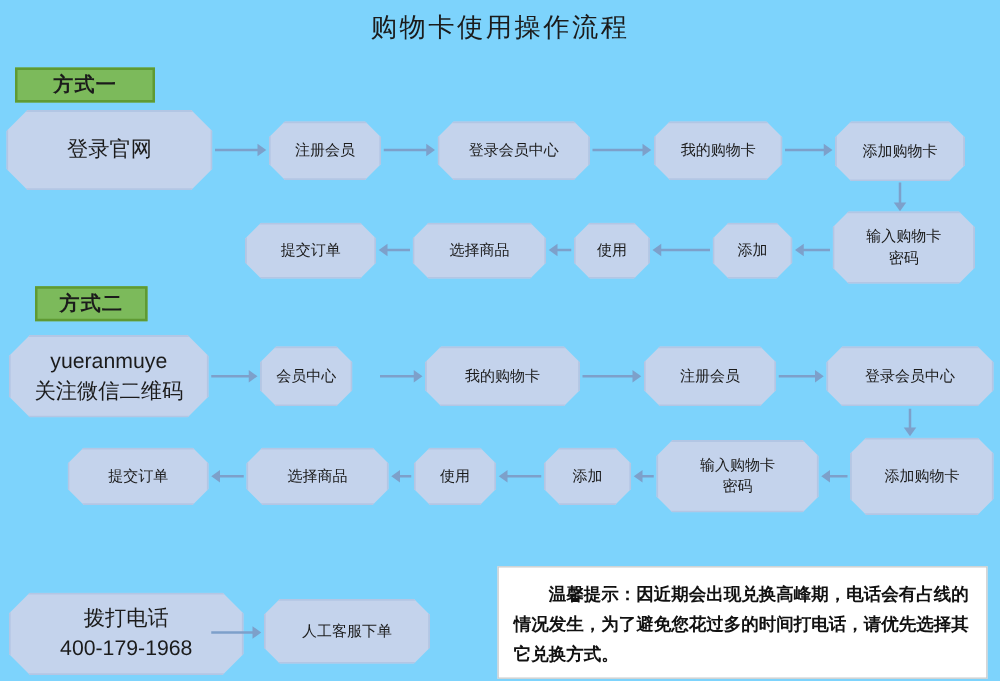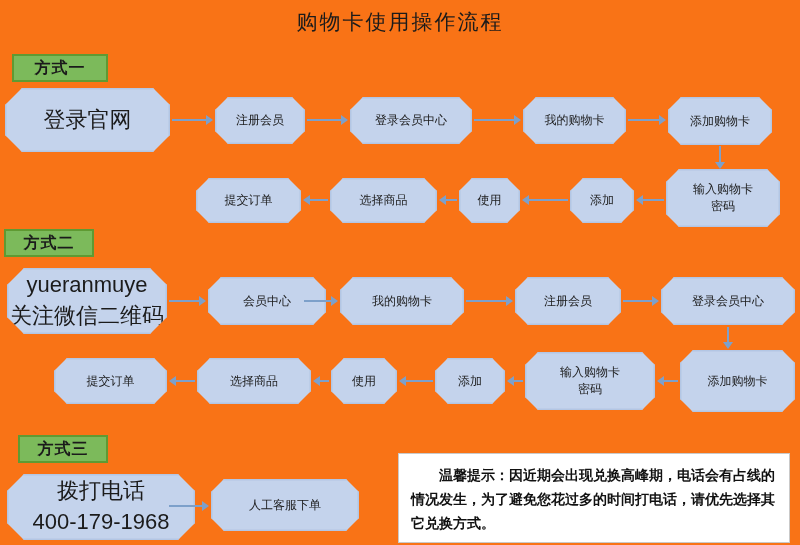--- a/index.html
+++ b/index.html
@@ -1,38 +1,38 @@
 <!DOCTYPE html>
 <html style="--node-fill: #c4d3ec; --node-edge: #b3c6e4; --label-fill: #7cba5b; --label-border: #5f9a33; --arrow: #7da0ca; --notice-border: #c9c9c9; --text: #1b1b1b;"><head>
 <meta charset="utf-8">
 <style>
   html,body{margin:0;padding:0;background:#ffffff;}
   #stage{
-    position:relative;width:800px;height:545px;background:#f97316;overflow:hidden;
+    position:relative;width:800px;height:545px;background:#7dd3fc;overflow:hidden;
     font-family:"Liberation Sans","DejaVu Sans",sans-serif;color:var(--text,#1b1b1b);
   }
   .title{
     position:absolute;top:8px;left:0;right:0;text-align:center;
     font-size:21px;font-weight:500;letter-spacing:2px;color:var(--text,#1b1b1b);
   }
   .mlabel{
     position:absolute;display:flex;align-items:center;justify-content:center;
     background:var(--label-fill,#7cba5b);border:2px solid var(--label-border,#5f9a33);
     box-sizing:border-box;font-size:16px;font-weight:700;letter-spacing:1px;
   }
   .node{
     position:absolute;display:flex;flex-direction:column;align-items:center;justify-content:center;
     background:var(--node-fill,#c4d3ec);box-sizing:border-box;text-align:center;
     font-size:12px;line-height:1.4;
     box-shadow:inset 0 0 0 1.5px var(--node-edge,#b3c6e4);
     clip-path:polygon(13px 0,calc(100% - 13px) 0,100% 13px,100% calc(100% - 13px),
       calc(100% - 13px) 100%,13px 100%,0 calc(100% - 13px),0 13px);
   }
   .node.lg{
-    font-size:22px;
+    font-size:17px;
     clip-path:polygon(17px 0,calc(100% - 17px) 0,100% 17px,100% calc(100% - 17px),
       calc(100% - 17px) 100%,17px 100%,0 calc(100% - 17px),0 17px);
   }
   .node span{display:block;}
   .arw{position:absolute;height:12px;}
   .arw.right::before{content:"";position:absolute;top:5px;left:0;right:6px;height:2px;background:var(--arrow,#7da0ca);}
   .arw.right::after{content:"";position:absolute;top:1px;right:0;width:0;height:0;
     border-left:7px solid var(--arrow,#7da0ca);border-top:5px solid transparent;border-bottom:5px solid transparent;}
   .arw.left::before{content:"";position:absolute;top:5px;left:6px;right:0;height:2px;background:var(--arrow,#7da0ca);}
   .arw.left::after{content:"";position:absolute;top:1px;left:0;width:0;height:0;
@@ -47,21 +47,21 @@
   }
   .notice p{margin:0;text-indent:2em;font-size:14px;font-weight:700;line-height:1.72;color:#111;}
 </style>
 </head>
 <body>
 
 <div id="stage">
 
   <div class="title">购物卡使用操作流程</div>
 
-  <div class="mlabel" style="left:12px;top:54px;width:96px;height:28px">方式一</div>
+  <div class="mlabel" style="left:12px;top:54px;width:112px;height:28px">方式一</div>
 
   <div class="node lg" style="left:5px;top:88px;width:165px;height:64px">
     <span>登录官网</span>
   </div>
   <div class="arw right" style="left:172px;top:114px;width:41px"></div>
   <div class="node" style="left:215px;top:97px;width:90px;height:47px">
     <span>注册会员</span>
   </div>
   <div class="arw right" style="left:307px;top:114px;width:41px"></div>
   <div class="node" style="left:350px;top:97px;width:122px;height:47px">
@@ -92,28 +92,28 @@
   </div>
   <div class="arw left" style="left:439px;top:194px;width:18px"></div>
   <div class="node" style="left:330px;top:178px;width:107px;height:45px">
     <span>选择商品</span>
   </div>
   <div class="arw left" style="left:303px;top:194px;width:25px"></div>
   <div class="node" style="left:196px;top:178px;width:105px;height:45px">
     <span>提交订单</span>
   </div>
 
-  <div class="mlabel" style="left:4px;top:229px;width:90px;height:28px">方式二</div>
+  <div class="mlabel" style="left:28px;top:229px;width:90px;height:28px">方式二</div>
 
   <div class="node lg" style="left:7px;top:268px;width:160px;height:66px">
     <span>yueranmuye</span>
     <span>关注微信二维码</span>
   </div>
   <div class="arw right" style="left:169px;top:295px;width:37px"></div>
-  <div class="node" style="left:208px;top:277px;width:118px;height:48px">
+  <div class="node" style="left:208px;top:277px;width:74px;height:48px">
     <span>会员中心</span>
   </div>
   <div class="arw right" style="left:304px;top:295px;width:34px"></div>
   <div class="node" style="left:340px;top:277px;width:124px;height:48px">
     <span>我的购物卡</span>
   </div>
   <div class="arw right" style="left:466px;top:295px;width:47px"></div>
   <div class="node" style="left:515px;top:277px;width:106px;height:48px">
     <span>注册会员</span>
   </div>
@@ -142,28 +142,27 @@
   </div>
   <div class="arw left" style="left:313px;top:375px;width:16px"></div>
   <div class="node" style="left:197px;top:358px;width:114px;height:46px">
     <span>选择商品</span>
   </div>
   <div class="arw left" style="left:169px;top:375px;width:26px"></div>
   <div class="node" style="left:54px;top:358px;width:113px;height:46px">
     <span>提交订单</span>
   </div>
 
-  <div class="mlabel" style="left:18px;top:435px;width:90px;height:28px">方式三</div>
 
   <div class="node lg" style="left:7px;top:474px;width:188px;height:66px">
     <span>拨打电话</span>
     <span>400-179-1968</span>
   </div>
   <div class="arw right" style="left:169px;top:500px;width:40px"></div>
-  <div class="node" style="left:211px;top:479px;width:148px;height:52px">
+  <div class="node" style="left:211px;top:479px;width:133px;height:52px">
     <span>人工客服下单</span>
   </div>
 
   <div class="notice">
     <p>温馨提示：因近期会出现兑换高峰期，电话会有占线的情况发生，为了避免您花过多的时间打电话，请优先选择其它兑换方式。</p>
   </div>
 
 </div>
 
 </body></html>

